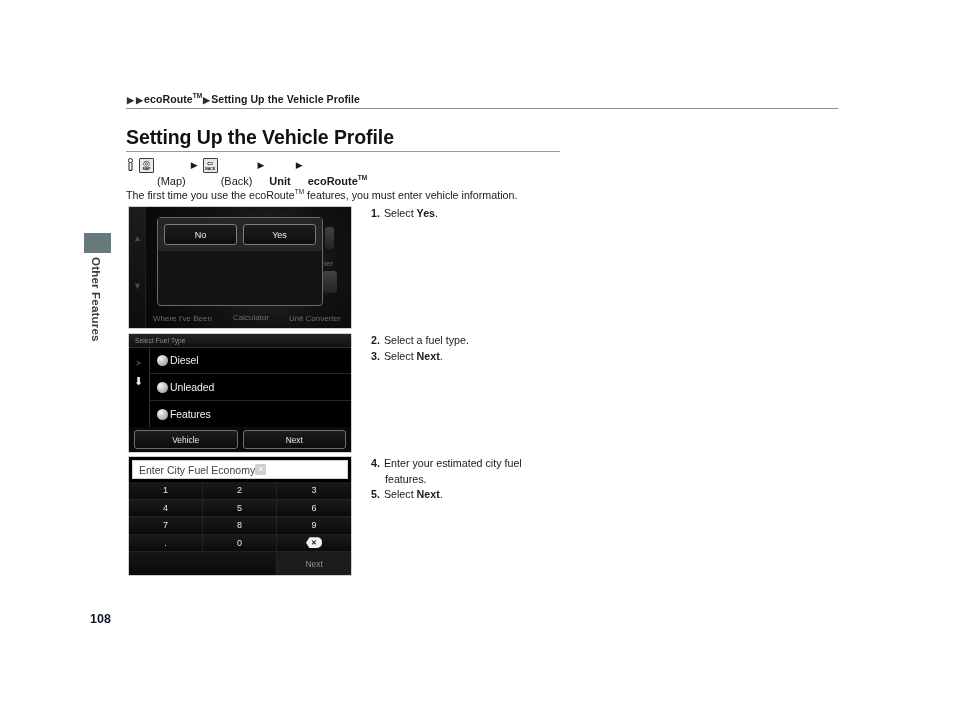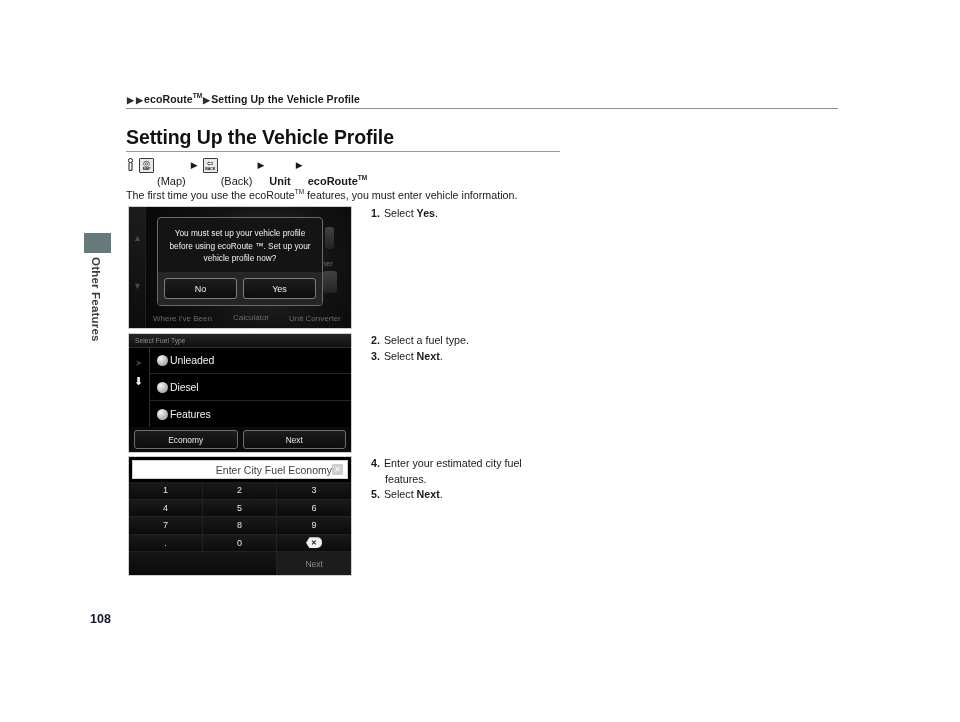--- a/index.html
+++ b/index.html
@@ -346,21 +346,21 @@
   
   .kp-field {
     position: absolute;
     left: 3px; right: 3px; top: 3px;
     height: 19px;
     background: #ffffff;
     border: 1px solid #d2d2d2;
     box-sizing: border-box;
     display: flex;
     align-items: center;
-    justify-content: flex-end;
+    justify-content: flex-start;
     padding: 0 4px 0 6px;
   }
   .kp-field-label {
     color: #3e3e3e;
     font-size: 10.5px;
   }
   .kp-close {
     width: 11px; height: 11px;
     background: #cfcfcf;
     color: #ffffff;
@@ -501,53 +501,52 @@
 
     <div class="thumb-icon" style="left:196px; top:20px; width:9px; height:22px; border-radius:3px;"></div>
     <div class="thumb-icon" style="left:194px; top:64px; width:14px; height:22px; border-radius:3px;"></div>
     <div class="app-label" style="left:188px; top:52px;">nner</div>
 
     <div class="app-label" style="left:24px; top:107px;">Where I've Been</div>
     <div class="app-label" style="left:104px; top:106px;">Calculator</div>
     <div class="app-label" style="left:160px; top:107px;">Unit Converter</div>
 
     <div class="dialog">
-      <div class="dialog-msg">You must set up your vehicle profile before using ecoRoute ™. Set up your vehicle profile now?</div>
       <div class="dialog-buttons">
         <div class="dlg-btn">No</div>
         <div class="dlg-btn">Yes</div>
       </div>
     </div>
   </div>
 
   <div class="shot" id="shot2">
     <div class="fuel-headbar"></div>
     <div class="fuel-header">Select Fuel Type</div>
 
     <div class="fuel-scroll"></div>
     <div class="fuel-arrow-up">➤</div>
     <div class="fuel-arrow-dn">⬇</div>
 
     <div class="fuel-list">
+      <div class="fuel-item">
+        <span class="radio"></span>
+        <span class="fuel-name">Diesel</span>
+      </div>
       <div class="fuel-item">
         <span class="radio"></span>
         <span class="fuel-name">Unleaded</span>
       </div>
       <div class="fuel-item">
         <span class="radio"></span>
-        <span class="fuel-name">Diesel</span>
-      </div>
-      <div class="fuel-item">
-        <span class="radio"></span>
         <span class="fuel-name">Features</span>
       </div>
     </div>
 
     <div class="fuel-footer">
-      <div class="fuel-btn">Economy</div>
+      <div class="fuel-btn">Vehicle</div>
       <div class="fuel-btn">Next</div>
     </div>
   </div>
 
   <div class="shot" id="shot3">
     <div class="kp-field">
       <span class="kp-field-label">Enter City Fuel Economy</span>
       <span class="kp-close">✕</span>
     </div>
 

